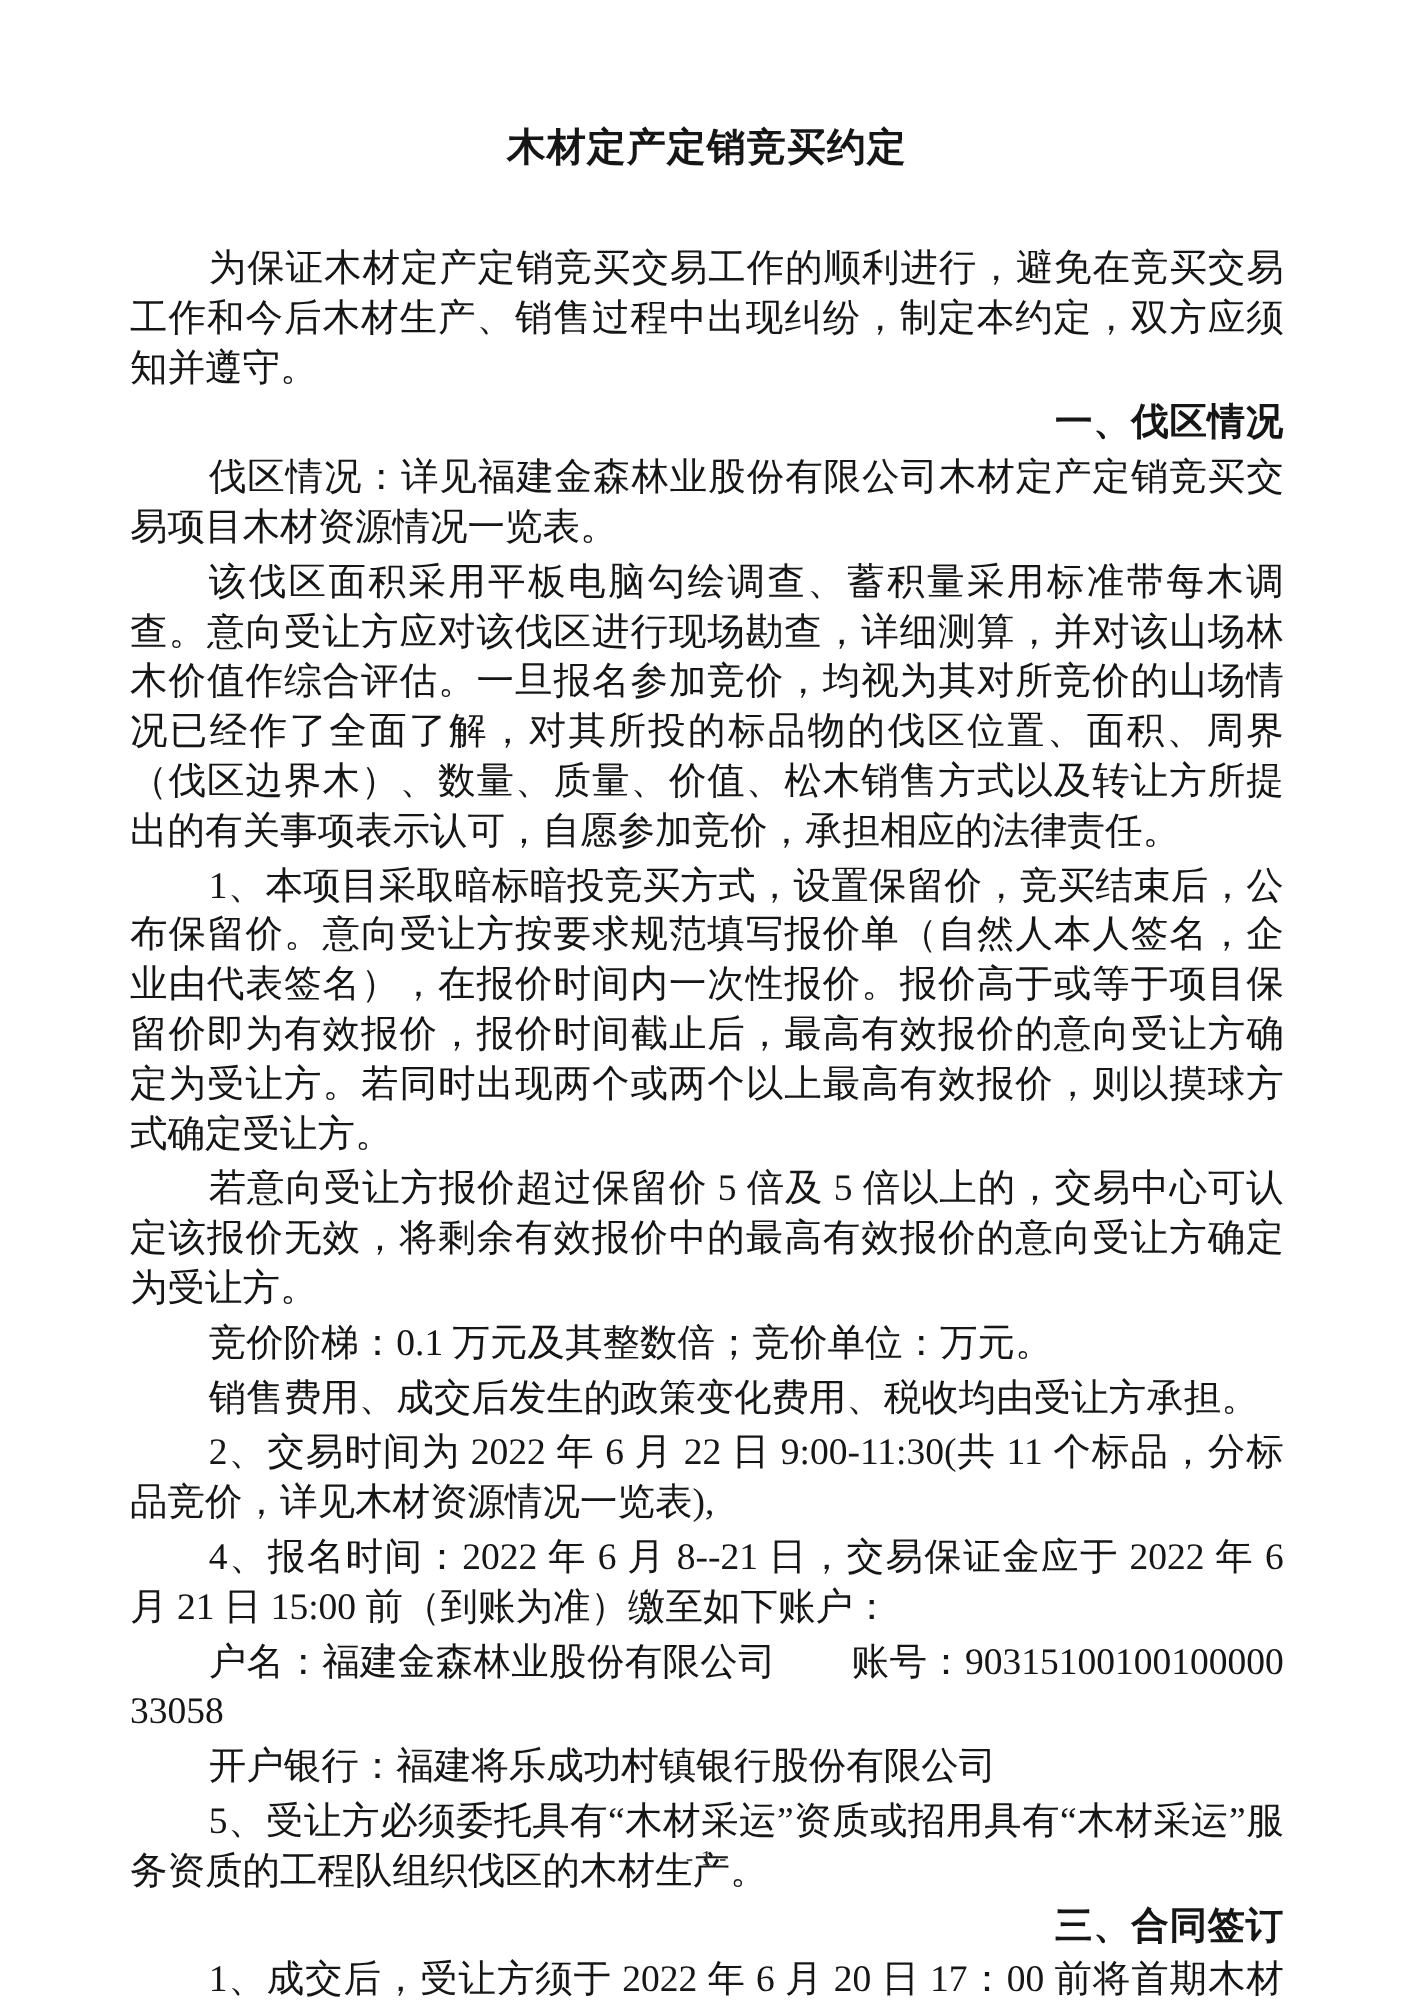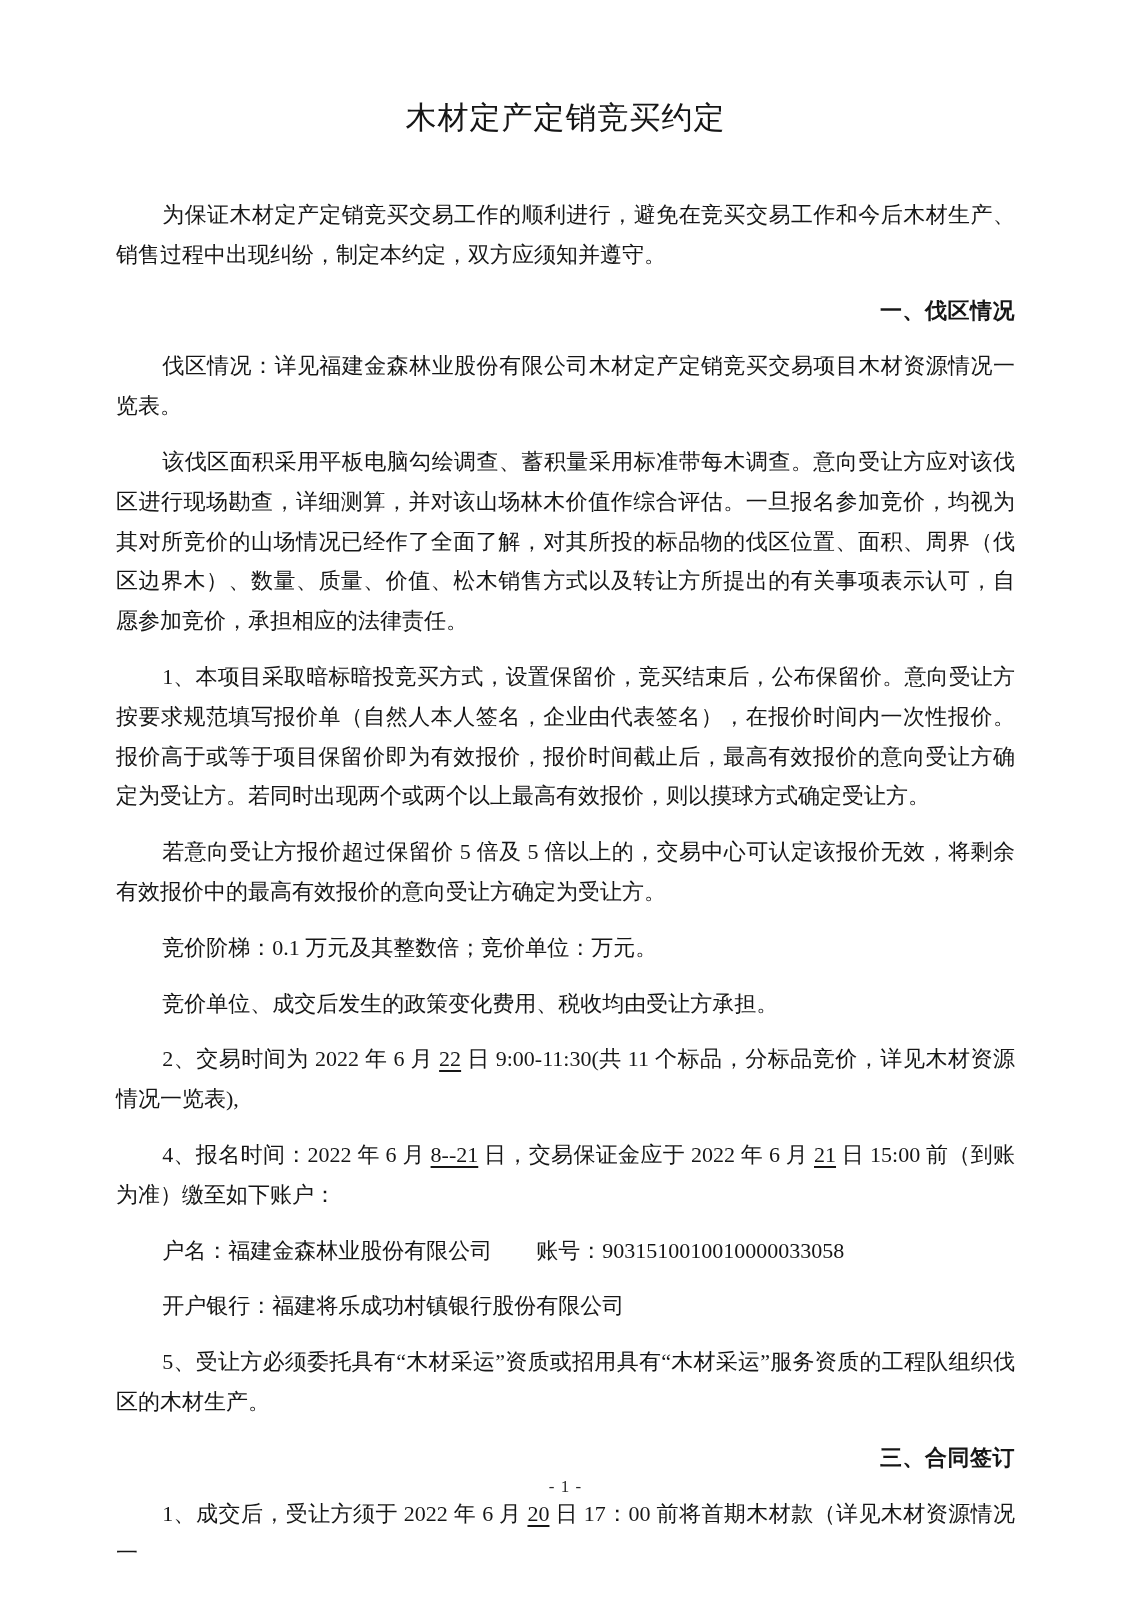--- a/index.html
+++ b/index.html
@@ -17,44 +17,43 @@
     box-sizing: border-box;
     color: #161616;
     font-family: "Liberation Serif", "DejaVu Serif", serif;
     -webkit-font-smoothing: antialiased;
   }
   .doc-title {
     margin: 98px 0 57px 0;
     text-align: center;
     font-size: 31px;
     line-height: 40px;
-    font-weight: 400;
+    font-weight: 700;
     letter-spacing: 1px;
   }
   .doc-body {
     margin: 0 100px;
     width: 931px;
   }
   .para {
-    margin: 16px;
-    font-size: 22px;
+    margin: 4px;
+    font-size: 30px;
     line-height: 39.8px;
     text-align: justify;
     text-justify: inter-ideograph;
     text-indent: 2.1em;
     word-break: break-all;
     font-weight: 400;
   }
   .para.heading {
     font-weight: 700;
     text-align: right;
     letter-spacing: 0.5px;
   }
   .u {
-    text-decoration: underline;
     text-underline-offset: 4px;
   }
   .page-footer {
     position: absolute;
     left: 0;
     right: 0;
     top: 1477px;
     text-align: center;
     font-size: 17px;
     letter-spacing: 1px;
@@ -68,21 +67,21 @@
   <h1 class="doc-title">木材定产定销竞买约定</h1>
 
   <div class="doc-body">
       <p class="para"><span>为保证木材定产定销竞买交易工作的顺利进行，避免在竞买交易工作和今后木材生产、销售过程中出现纠纷，制定本约定，双方应须知并遵守。</span></p>
       <p class="para heading"><span>一、伐区情况</span></p>
       <p class="para"><span>伐区情况：详见福建金森林业股份有限公司木材定产定销竞买交易项目木材资源情况一览表。</span></p>
       <p class="para"><span>该伐区面积采用平板电脑勾绘调查、蓄积量采用标准带每木调查。意向受让方应对该伐区进行现场勘查，详细测算，并对该山场林木价值作综合评估。一旦报名参加竞价，均视为其对所竞价的山场情况已经作了全面了解，对其所投的标品物的伐区位置、面积、周界（伐区边界木）、数量、质量、价值、松木销售方式以及转让方所提出的有关事项表示认可，自愿参加竞价，承担相应的法律责任。</span></p>
       <p class="para"><span>1、本项目采取暗标暗投竞买方式，设置保留价，竞买结束后，公布保留价。意向受让方按要求规范填写报价单（自然人本人签名，企业由代表签名），在报价时间内一次性报价。报价高于或等于项目保留价即为有效报价，报价时间截止后，最高有效报价的意向受让方确定为受让方。若同时出现两个或两个以上最高有效报价，则以摸球方式确定受让方。</span></p>
       <p class="para"><span>若意向受让方报价超过保留价 5 倍及 5 倍以上的，交易中心可认定该报价无效，将剩余有效报价中的最高有效报价的意向受让方确定为受让方。</span></p>
       <p class="para"><span>竞价阶梯：0.1 万元及其整数倍；竞价单位：万元。</span></p>
-      <p class="para"><span>竞价单位、成交后发生的政策变化费用、税收均由受让方承担。</span></p>
+      <p class="para"><span>销售费用、成交后发生的政策变化费用、税收均由受让方承担。</span></p>
       <p class="para"><span>2、交易时间为 2022 年 6 月 </span><span class="u">22</span><span> 日 9:00-11:30(共 11 个标品，分标品竞价，详见木材资源情况一览表),</span></p>
       <p class="para"><span>4、报名时间：2022 年 6 月 </span><span class="u">8--21</span><span> 日，交易保证金应于 2022 年 6 月 </span><span class="u">21</span><span> 日 15:00 前（到账为准）缴至如下账户：</span></p>
       <p class="para"><span>户名：福建金森林业股份有限公司　　账号：9031510010010000033058</span></p>
       <p class="para"><span>开户银行：福建将乐成功村镇银行股份有限公司</span></p>
       <p class="para"><span>5、受让方必须委托具有“木材采运”资质或招用具有“木材采运”服务资质的工程队组织伐区的木材生产。</span></p>
       <p class="para heading"><span>三、合同签订</span></p>
       <p class="para"><span>1、成交后，受让方须于 2022 年 6 月 </span><span class="u">20</span><span> 日 17：00 前将首期木材款（详见木材资源情况一</span></p>
     </div>
 
   <div class="page-footer">- 1 -</div>

